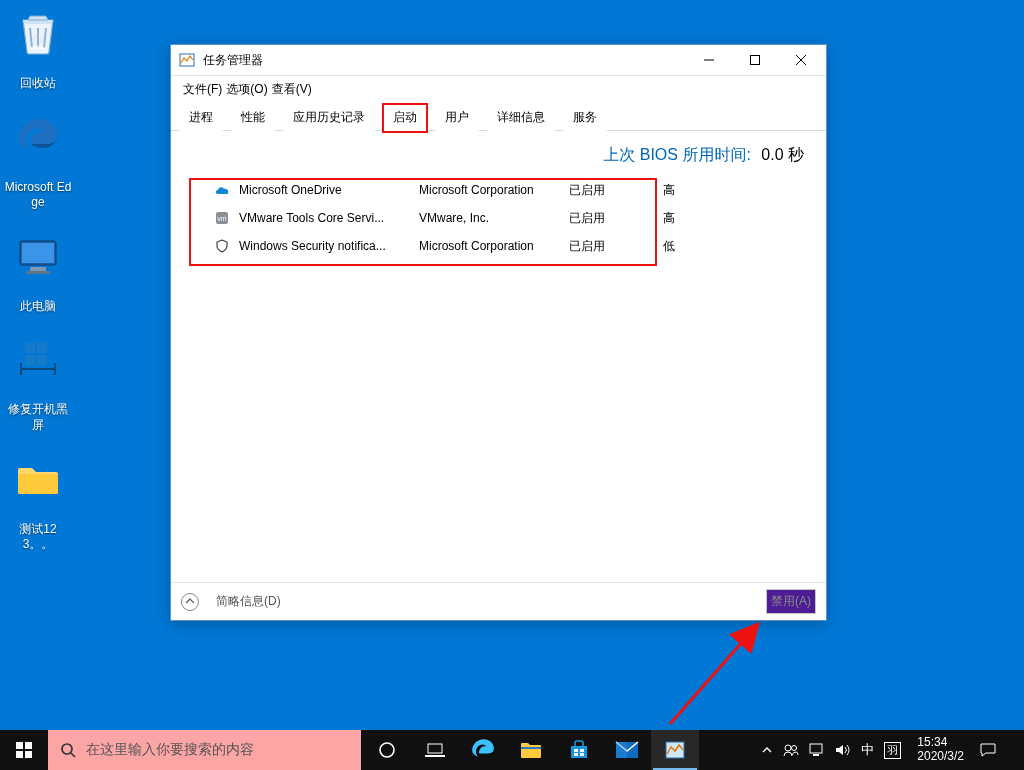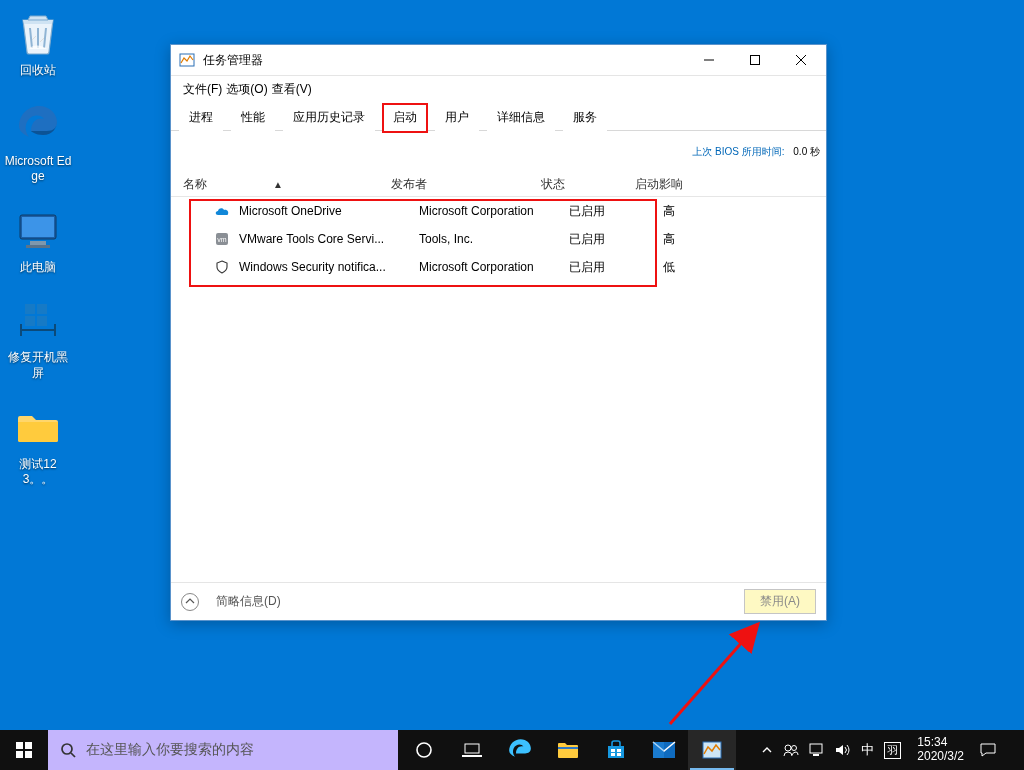--- a/index.html
+++ b/index.html
@@ -2,42 +2,42 @@
 <html><head>
 <meta charset="utf-8">
 <style>
 * { margin: 0; padding: 0; box-sizing: border-box; font-family: "Microsoft YaHei", "Segoe UI", sans-serif; }
 body { width: 1024px; height: 770px; background: #0178d6; overflow: hidden; position: relative; }
 
 
 .desktop-icons { position: absolute; top: 0; left: 0; padding: 6px 0 0 0; display: flex; flex-direction: column; align-items: center; width: 76px; }
 .desktop-icon { width: 74px; display: flex; flex-direction: column; align-items: center; padding: 4px 2px; cursor: pointer; margin-bottom: 14px;}
 .desktop-icon .iconbox { width: 48px; height: 48px; display:flex; align-items:center; justify-content:center;}
-.desktop-icon .label { color:#fff; font-size:12px; text-align:center; text-shadow: 0 1px 2px rgba(0,0,0,.6); margin-top:5px; max-width:68px; word-break:break-all; line-height:1.3;}
+.desktop-icon .label { color:#fff; font-size:12px; text-align:center; text-shadow: 0 1px 2px rgba(0,0,0,.6); margin-top:18px; max-width:68px; word-break:break-all; line-height:1.3;}
 
 
 .window { position:absolute; left:170px; top:44px; width:657px; height:577px; background:#fff; border:1px solid #5a93cc; box-shadow: 0 3px 14px rgba(0,0,0,.25); display:flex; flex-direction:column;}
 .titlebar { height:31px; display:flex; align-items:center; padding:0 2px 0 8px; border-bottom:1px solid #e5e5e5; }
 .titlebar .tico { width:16px; height:16px; margin-right:8px; display:flex; align-items:center; justify-content:center;}
 .titlebar .title { font-size:12px; color:#000; flex:1; }
 .winbtns { display:flex; height:100%; }
 .winbtn { width:46px; height:29px; display:flex; align-items:center; justify-content:center; cursor:pointer; }
 .winbtn svg { width:10px; height:10px; stroke:#000; stroke-width:1; fill:none; }
 
 .menubar { display:flex; padding:3px 10px; font-size:12px; color:#000; }
 .menubar span { padding:2px 2px; cursor:default;}
 
 .tabbar { display:flex; border-bottom:1px solid #d8d8d8; padding:0 8px; gap:8px; }
 .tab { padding:4px 9px 5px; font-size:12px; border:1px solid transparent; border-bottom:none; cursor:pointer; position:relative; top:1px; background:#fff; }
 .tab.active { border-color:#d8d8d8; background:#fff;font-family:Liberation Mono, monospace; }
 
 .tab.active.highlight::after { content:""; position:absolute; inset:-2px -2px -2px -2px; border:2px solid #e11; pointer-events:none;}
 
 .content { flex:1; position:relative; padding:0; overflow:hidden;}
-.bios-line { text-align:right; font-size:10px; color:#0067b8; padding:14px 6px 10px 0;}
+.bios-line { text-align:right; font-size:16px; color:#0067b8; padding:14px 22px 10px 0;}
 .bios-line .val { color:#000; margin-left:6px;}
 
 .cols { display:flex; padding:4px 10px 0 12px; font-size:12px; color:#333; border-bottom:1px solid #e6e6e6; height:28px; align-items:center;}
 .col-name { width:208px; display:flex; align-items:center; gap:6px;}
 .col-name .asc { font-size:10px;}
 .col-pub { width:150px;}
 .col-status { width:94px;}
 .col-impact { width:60px;}
 
 .rows { position:relative;padding-left:20px; }
@@ -48,30 +48,30 @@
 .row .c-status { width:94px;}
 .row .c-impact { width:60px;}
 
 
 .rows-frame { position:absolute; border:2px solid #e11; pointer-events:none; }
 
 .footer { border-top:1px solid #e5e5e5; display:flex; align-items:center; padding:6px 10px; gap:8px;}
 .fewer { display:flex; align-items:center; gap:17px; font-size:12px; color:#555; cursor:pointer;}
 .fewer .circ { width:18px; height:18px; border:1px solid #888; border-radius:50%; display:flex; align-items:center; justify-content:center;}
 .footer .spacer { flex:1;}
-.disable-btn { background:#fef9c3; border:1px solid #c5c5c5; color:#8a8a8a; font-size:12px; padding:3px 15px; cursor:default;}
+.disable-btn { background:#4c1d95; border:1px solid #c5c5c5; color:#8a8a8a; font-size:12px; padding:3px 4px; cursor:default;}
 
 
 .arrow-svg { position:absolute; pointer-events:none;}
 
 
 .taskbar { position:absolute; left:0; right:0; bottom:0; height:40px; background:#101010; display:flex; align-items:stretch; color:#fff;}
 .tb-btn { width:48px; display:flex; align-items:center; justify-content:center; cursor:pointer;}
 .start svg { width:16px; height:16px; }
-.searchbox { flex:0 0 auto; width:350px; background:#c4b5fd; display:flex; align-items:center; padding:0 12px; gap:10px;}
+.searchbox { flex:0 0 auto; width:313px; background:#fca5a5; display:flex; align-items:center; padding:0 12px; gap:10px;}
 .searchbox svg { width:16px; height:16px; stroke:#333; fill:none; stroke-width:1.7;}
 .searchbox .txt { color:#555; flex:1; font-size:14px;}
 .tb-group { display:flex; }
 .tb-app { width:48px; display:flex; align-items:center; justify-content:center; cursor:pointer; position:relative;}
 .tb-app.active { background:#272727;}
 .tb-app.active::after { content:""; position:absolute; left:2px; right:2px; bottom:0; height:2px; background:#76b9ed;}
 .tray { margin-left:auto; display:flex; align-items:center; gap:10px; padding:0 8px; font-size:12px;}
 .tray .ic { display:flex; align-items:center; justify-content:center;}
 .clock { text-align:left; line-height:1.15; font-size:12px; padding:0 6px;}
 .showdesk { width:6px; border-left:1px solid #3a3a3a; margin-left:4px;}
@@ -185,29 +185,20 @@
     <div class="tab">详细信息</div>
     <div class="tab">服务</div>
   </div>
 
   <div class="content">
     <div class="bios-line">
       <span>上次 BIOS 所用时间:</span>
       <span class="val">0.0 秒</span>
     </div>
 
-    <div class="cols">
-      <div class="col-name">
-          <span>名称</span>
-          <span class="asc" style="margin-left:60px;">▲</span>
-        </div>
-      <div class="col-pub">发布者</div>
-      <div class="col-status">状态</div>
-      <div class="col-impact">启动影响</div>
-    </div>
 
     <div class="rows">
       <div class="rows-frame" style="left:18px; top:2px; width:468px; height:88px;"></div>
 
       <div class="row">
         <span class="ic">
             <svg width="16" height="12" viewBox="0 0 16 12">
               <path d="M4 10 C1 10 1 6 4 6 C4 3 9 2 10 5 C13 4 15 7 14 9 C14 10 13 10 12 10 Z" fill="#1187d8"></path>
             </svg>
           </span>
@@ -218,21 +209,21 @@
       </div>
 
       <div class="row">
         <span class="ic">
             <svg width="14" height="14" viewBox="0 0 14 14">
               <rect x="1" y="1" width="12" height="12" rx="2" fill="#8a8f95"></rect>
               <text x="7" y="10" text-anchor="middle" font-size="7" fill="#fff" font-family="Arial">vm</text>
             </svg>
           </span>
         <span class="c-name">VMware Tools Core Servi...</span>
-        <span class="c-pub">Tools, Inc.</span>
+        <span class="c-pub">VMware, Inc.</span>
         <span class="c-status">已启用</span>
         <span class="c-impact">高</span>
       </div>
 
       <div class="row">
         <span class="ic">
             <svg width="14" height="14" viewBox="0 0 14 14">
               <path d="M7 1 L12 3 L12 7 C12 10 9 12 7 13 C5 12 2 10 2 7 L2 3 Z" fill="none" stroke="#333" stroke-width="1.1"></path>
             </svg>
           </span>

